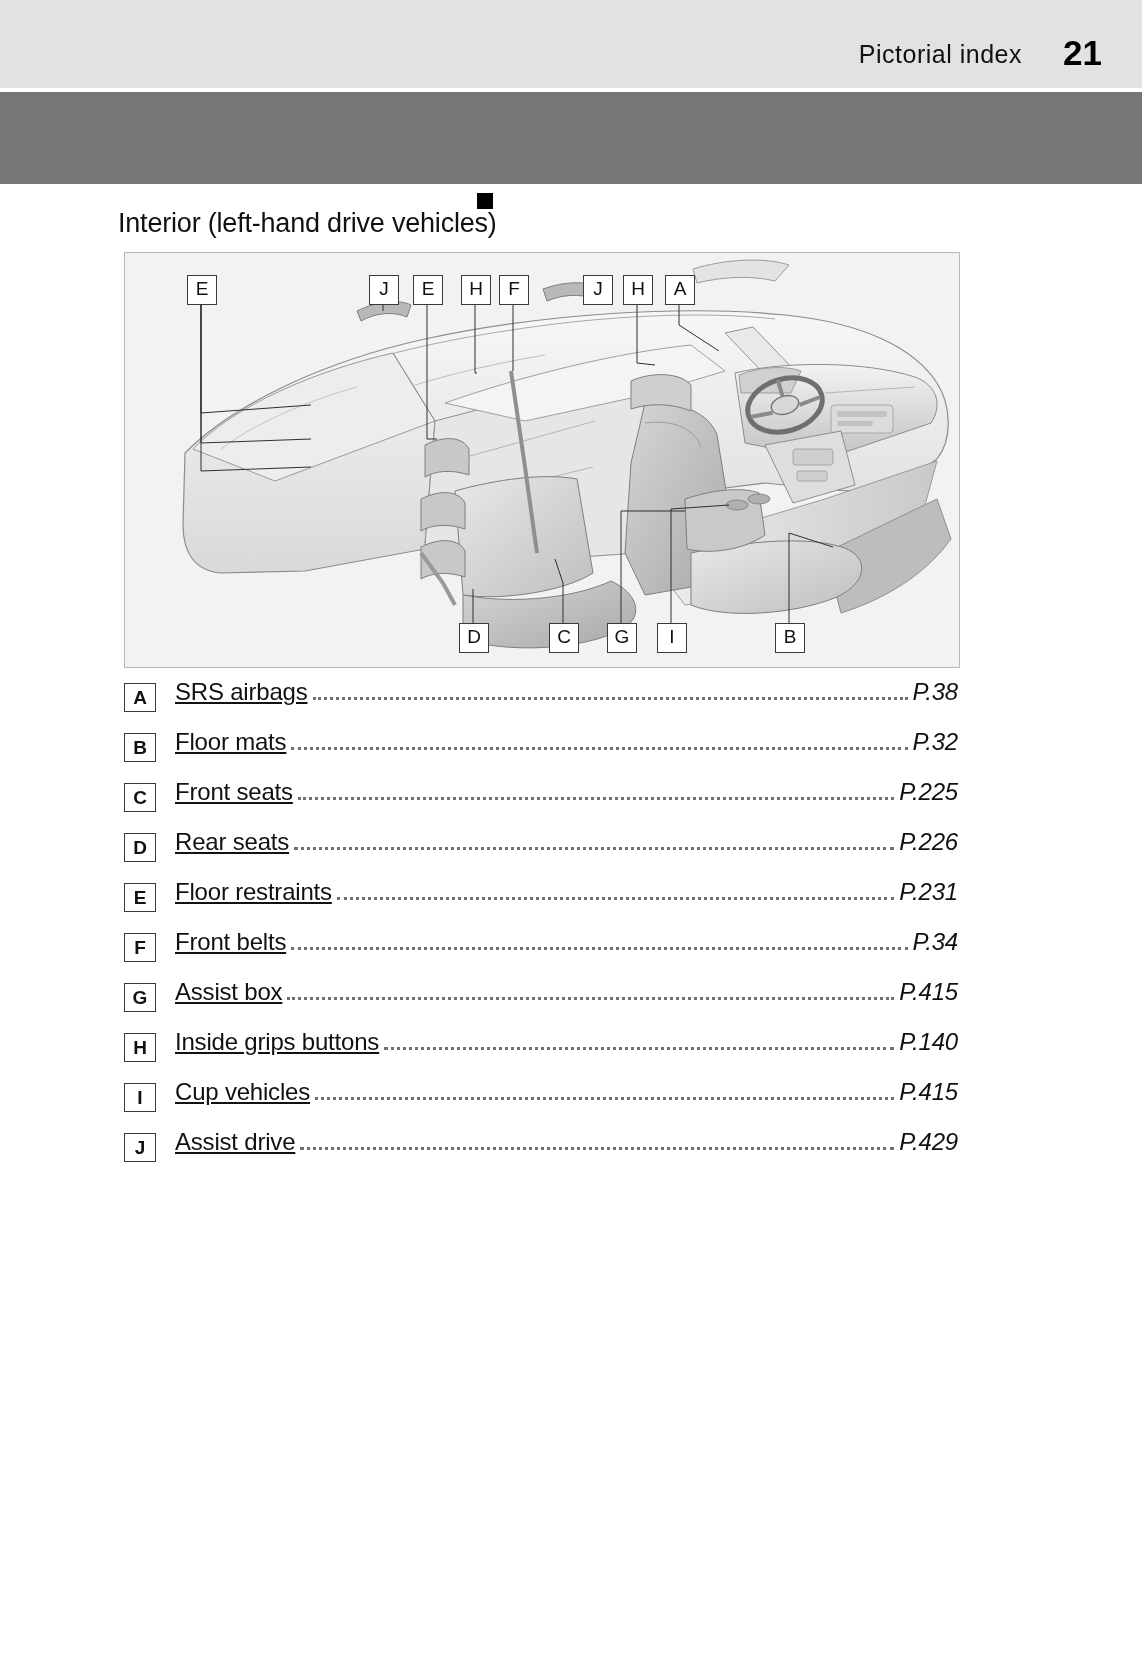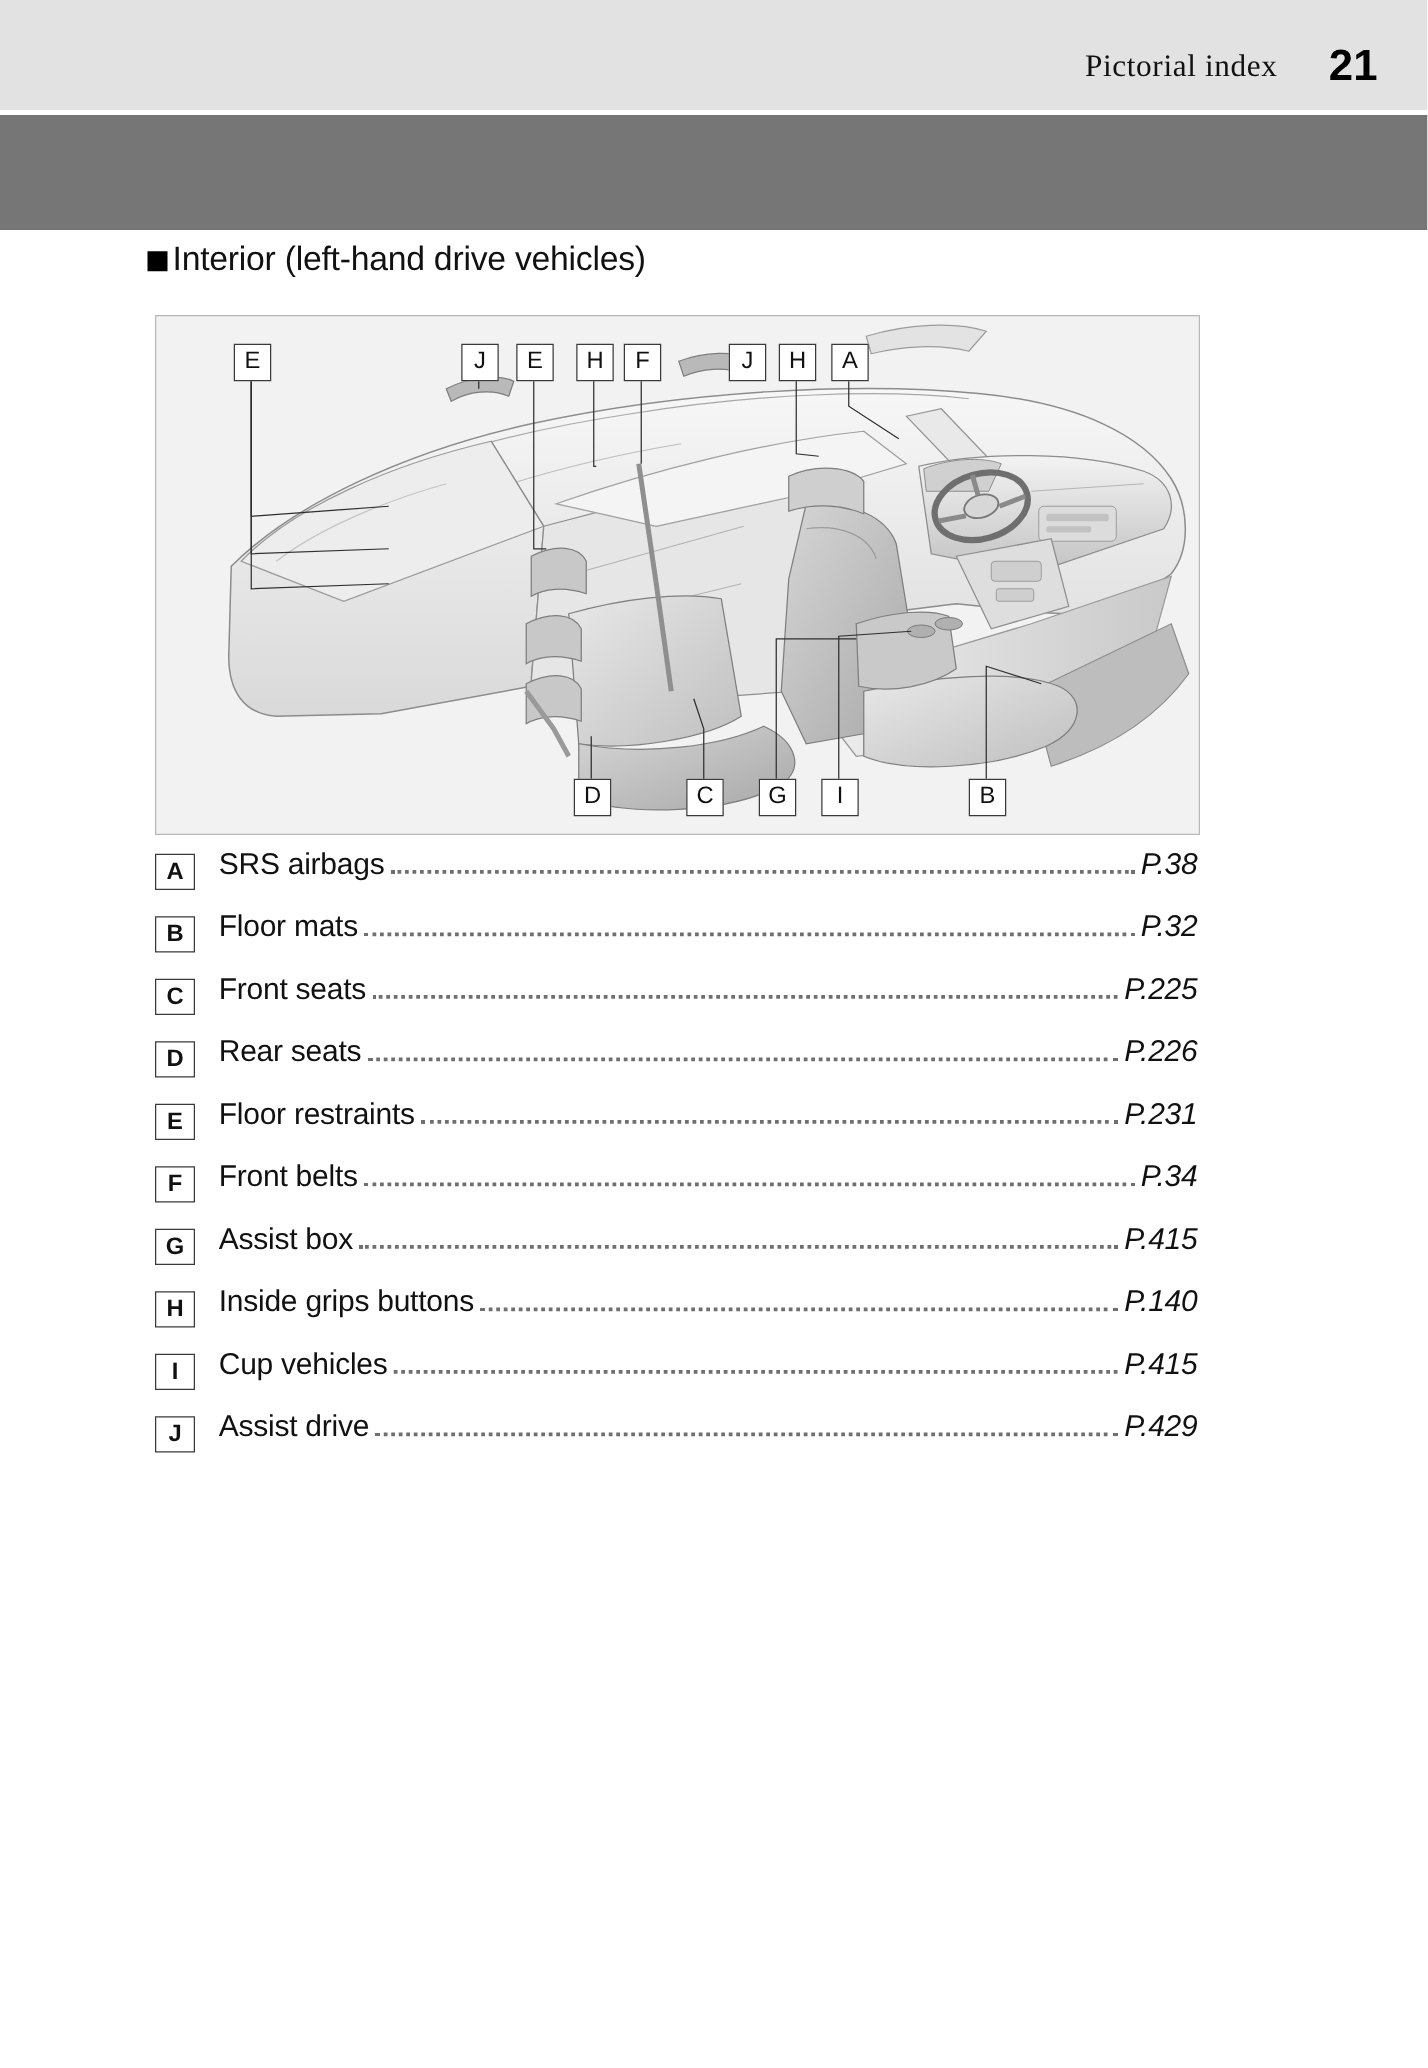--- a/index.html
+++ b/index.html
@@ -25,21 +25,21 @@
     height: 88px;
     background: #e2e2e2;
   }
   .header-title {
     position: absolute;
     right: 120px;
     top: 40px;
     font-size: 25px;
     letter-spacing: 0.5px;
     color: #111;
-    font-family: Liberation Serif, serif;
+    font-family: Liberation Sans, sans-serif;
   }
   .header-pagenum {
     position: absolute;
     right: 40px;
     top: 33px;
     font-size: 35px;
     font-weight: bold;
     color: #000;
   }
   .header-rule {
@@ -61,21 +61,22 @@
 
   
   .section-title {
     position: absolute;
     top: 192px;
     left: 118px;
     font-size: 27px;
     color: #111;
     letter-spacing: -0.2px;
     display: flex;
-    align-items: center;
+    align-items: flex-end;
+    flex-direction: column;
   }
   .section-title .bullet {
     display: inline-block;
     width: 16px;
     height: 16px;
     background: #000;
     margin-right: 4px;
     position: relative;
     top: 1px;
   }
@@ -128,20 +129,21 @@
     flex: 0 0 30px;
     position: relative;
     top: 4px;
   }
   .legend-label {
     font-size: 24px;
     color: #111;
     margin-left: 19px;
     white-space: nowrap;
     letter-spacing: -0.2px;
+    text-decoration: underline;
   }
   .legend-dots {
     flex: 1 1 auto;
     border-bottom: 3px dotted #6f6f6f;
     margin: 0 5px 7px 5px;
     height: 16px;
   }
   .legend-page {
     font-size: 24px;
     color: #111;

